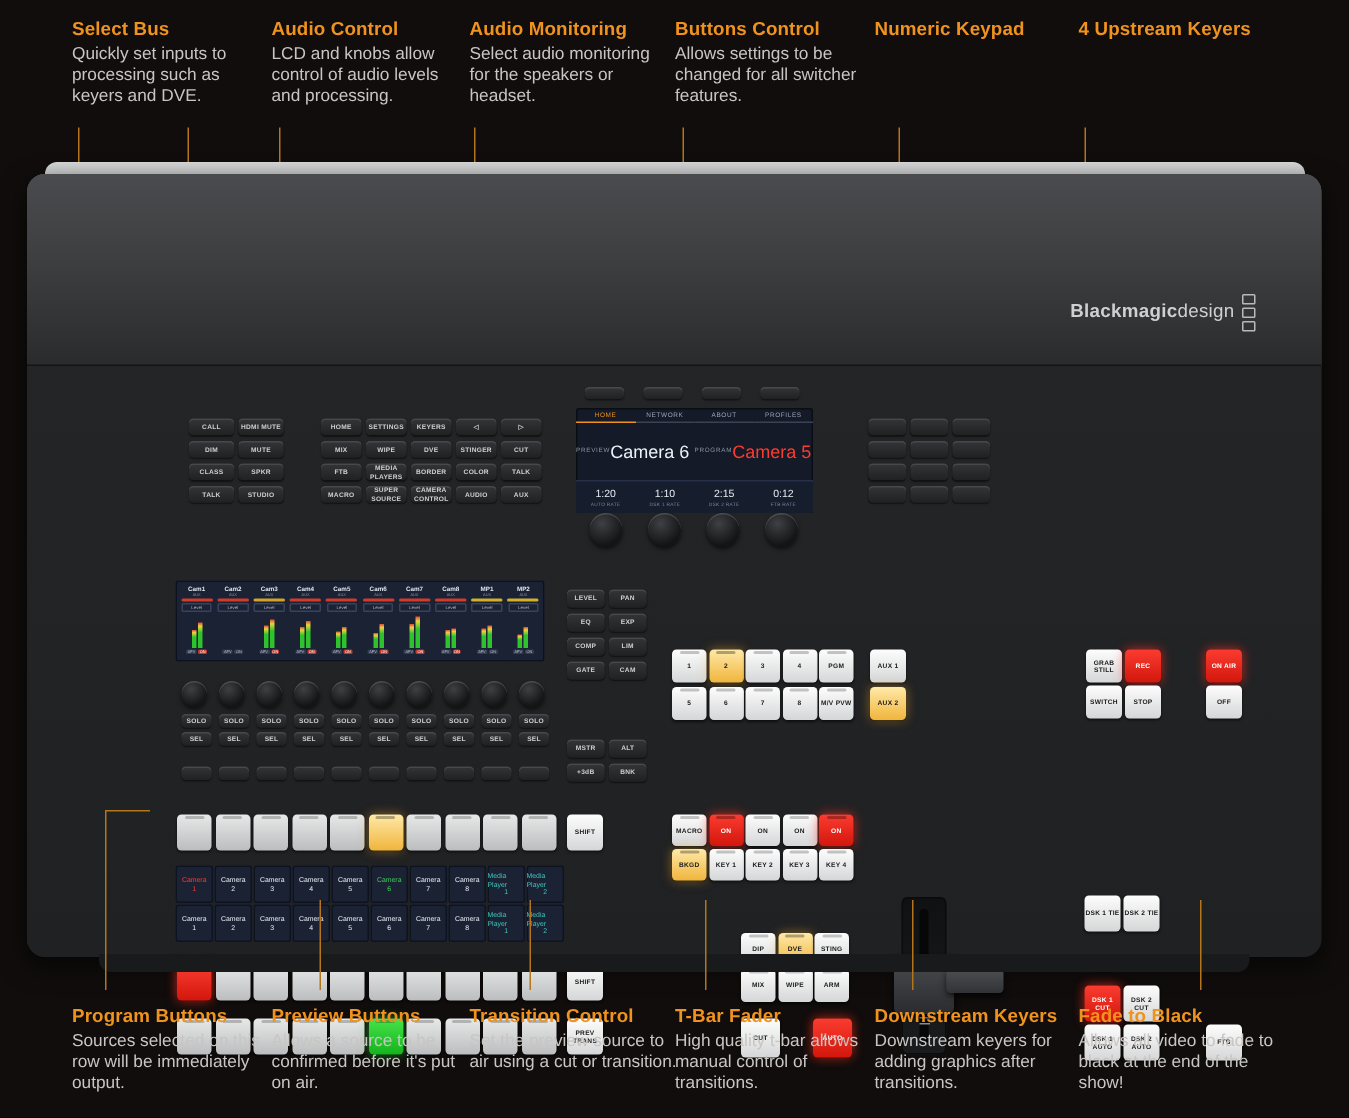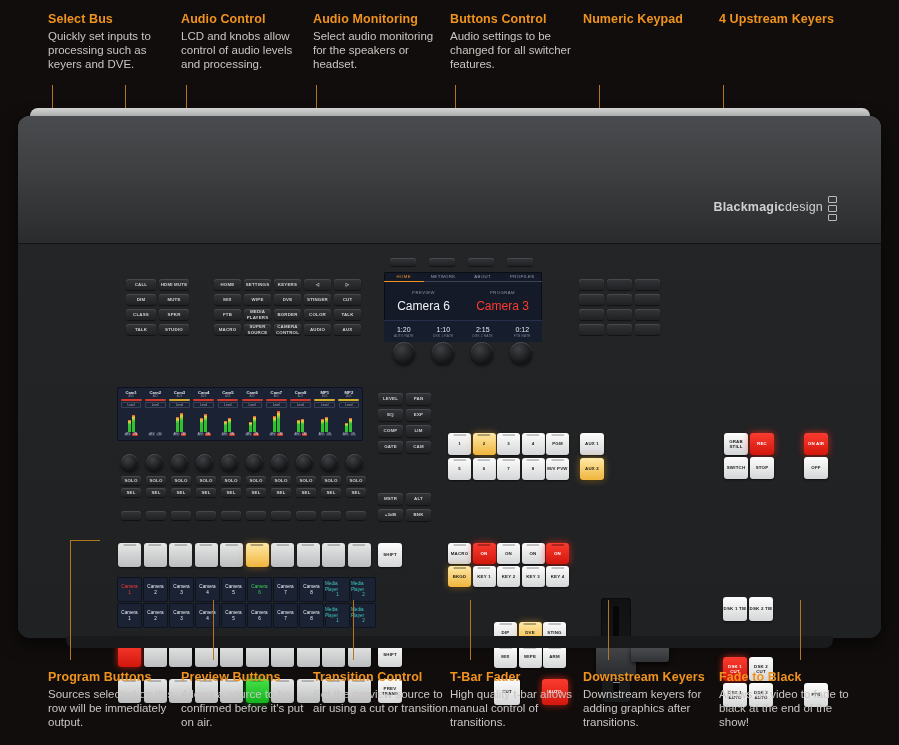--- a/index.html
+++ b/index.html
@@ -50,21 +50,21 @@
         box-shadow:inset 0 1px 0 rgba(255,255,255,.16),0 2px 3px rgba(0,0,0,.6);}
 
   
   .lcd{position:absolute;left:366px;top:156px;width:158px;height:70px;background:#141a27;border-radius:2px;
        box-shadow:inset 0 0 0 1px #0a0d14;overflow:hidden;}
   .lcd-tabs{display:flex;height:10px;}
   .lcd-tabs div{flex:1;font-size:4.3px;color:#9aa3b4;display:flex;align-items:center;justify-content:center;
     border-bottom:1.5px solid #3a4255;letter-spacing:.4px;}
   .lcd-tabs div.on{color:#f0931e;border-bottom-color:#f0931e;}
   .lcd-mid{display:flex;height:38px;}
-  .lcd-mid .col{flex:1;display:flex;flex-direction:column;align-items:center;justify-content:center;}
+  .lcd-mid .col{flex:1;display:flex;flex-direction:row;align-items:center;}
   .lcd-mid .sub{font-size:4.2px;color:#8c94a6;letter-spacing:.5px;margin-bottom:4px;}
   .lcd-mid .val{font-size:12px;color:#eef1f6;}
   .lcd-mid .val.pgm{color:#ff3b30;}
   .lcd-bot{display:flex;height:22px;border-top:1px solid #27304a;background:#161d2c;}
   .lcd-bot .col{flex:1;display:flex;flex-direction:column;align-items:center;justify-content:center;}
   .lcd-bot .t{font-size:7px;color:#e6eaf2;}
   .lcd-bot .l{font-size:3.2px;color:#7d859a;letter-spacing:.2px;margin-top:1px;}
 
   
   .mixer{position:absolute;left:99px;top:271px;width:246px;height:54px;background:#1b2233;border-radius:2px;
@@ -109,21 +109,21 @@
   <div class="callout" style="left:181px;top:12px;">
     <div class="ttl">Audio Control</div>
     <div class="dsc">LCD and knobs allow control of audio levels and processing.</div>
   </div>
   <div class="callout" style="left:313px;top:12px;">
     <div class="ttl">Audio Monitoring</div>
     <div class="dsc">Select audio monitoring for the speakers or headset.</div>
   </div>
   <div class="callout" style="left:450px;top:12px;">
     <div class="ttl">Buttons Control</div>
-    <div class="dsc">Audio settings to be changed for all switcher features.</div>
+    <div class="dsc">Allows settings to be changed for all switcher features.</div>
   </div>
   <div class="callout" style="left:583px;top:12px;">
     <div class="ttl">Numeric Keypad</div>
   </div>
   <div class="callout" style="left:719px;top:12px;width:150px;">
     <div class="ttl">4 Upstream Keyers</div>
   </div>
 
   <div class="leader leadv" style="left:52px;top:85px;height:275px;"></div>
   <div class="leader leadh" style="left:52px;top:360px;width:48px;"></div>
@@ -236,21 +236,21 @@
           <div>ABOUT</div>
           <div>PROFILES</div>
         </div>
         <div class="lcd-mid">
           <div class="col">
             <div class="sub">PREVIEW</div>
             <div class="val">Camera 6</div>
           </div>
           <div class="col">
             <div class="sub">PROGRAM</div>
-            <div class="val pgm">Camera 3</div>
+            <div class="val pgm">Camera 5</div>
           </div>
         </div>
         <div class="lcd-bot">
           <div class="col">
             <div class="t">1:20</div>
             <div class="l">AUTO RATE</div>
           </div>
           <div class="col">
             <div class="t">1:10</div>
             <div class="l">DSK 1 RATE</div>

